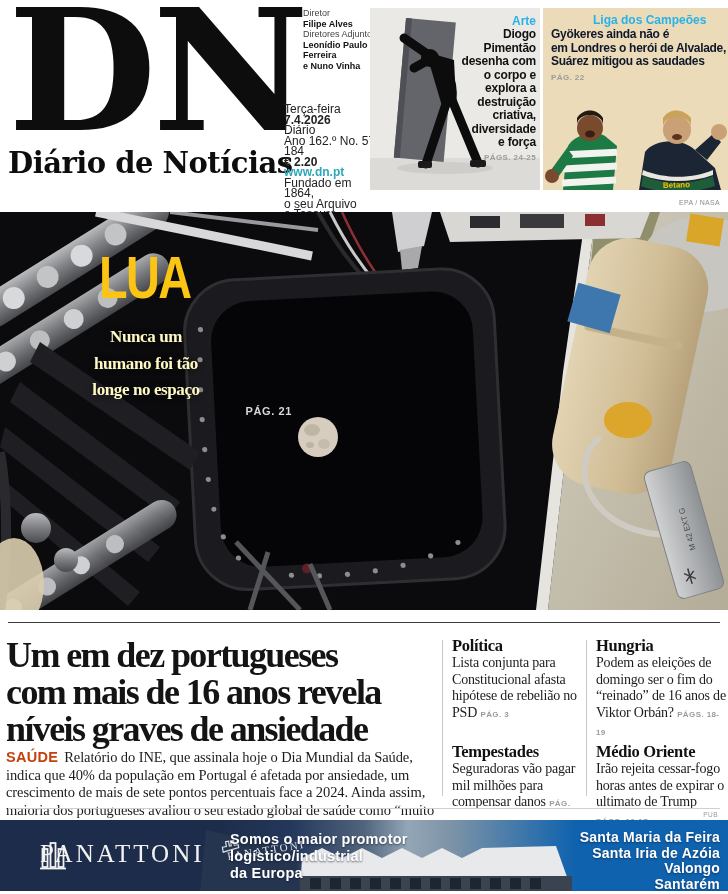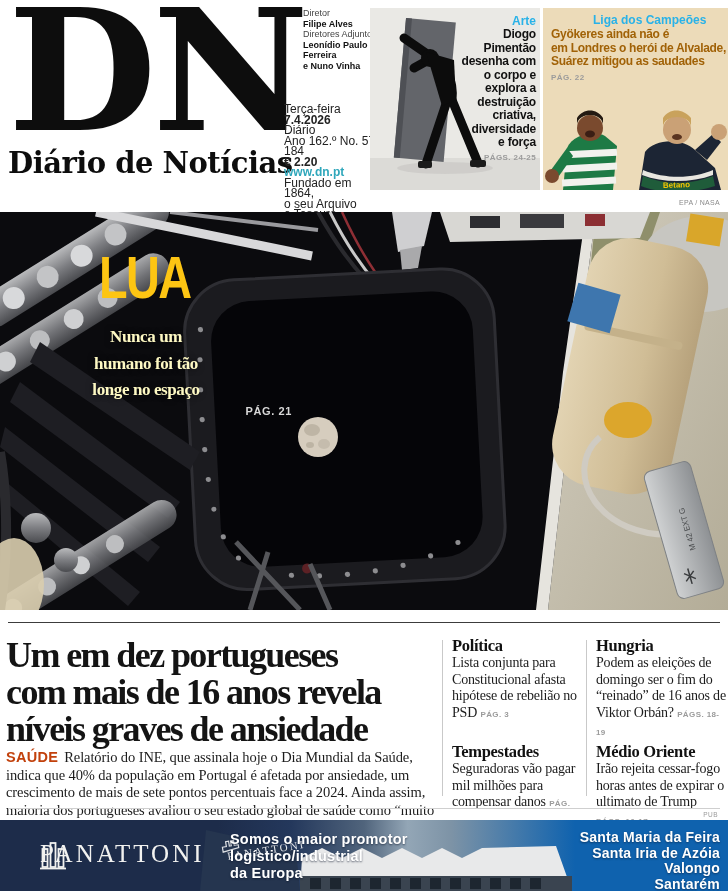--- a/index.html
+++ b/index.html
@@ -32,21 +32,21 @@
   .arte svg { position:absolute; inset:0; }
   .arte-text { position:absolute; right:4px; top:6px; width:96px; text-align:right; }
   .arte-kicker { font-weight:bold; font-size:12px; color:#29b2e8; line-height:14px; }
   .arte-line { font-weight:bold; font-size:12px; line-height:13.5px; color:#111; letter-spacing:-0.2px; }
   .pageref { font-weight:bold; font-size:8px; color:#9b9b9b; letter-spacing:0.4px; }
   .arte-page { margin-top:3px; }
   
   .champ { position:absolute; left:543px; top:8px; width:185px; height:182px; background:#ecdbb9; overflow:hidden; }
   .champ-inner { position:absolute; left:8px; top:5px; width:172px; }
   .champ-kicker { font-weight:bold; font-size:12px; color:#29b2e8; line-height:15px;padding-left:42px; }
-  .champ-line { font-weight:bold; font-size:12px; line-height:13.5px; color:#a16207; letter-spacing:-0.3px; white-space:nowrap; }
+  .champ-line { font-weight:bold; font-size:12px; line-height:13.5px; color:#0f172a; letter-spacing:-0.3px; white-space:nowrap; }
   .champ-page { display:block; margin-top:4px; }
   .champ svg.players { position:absolute; left:0; bottom:0; }
   
   .credit { position:absolute; right:8px; top:199px; font-size:7px; color:#8a8a8a; letter-spacing:0.3px; }
   .cover { position:absolute; left:0; top:212px; width:728px; height:398px; background:#0a0a0d; overflow:hidden; }
   .cover svg.scene { position:absolute; inset:0; }
   .cover-kicker {
     position:absolute; left:99px; top:36px; color:#fdc513;
     font-weight:900; font-size:60px; line-height:60px; letter-spacing:-2px;
     transform:scaleX(0.78); transform-origin:left top;

